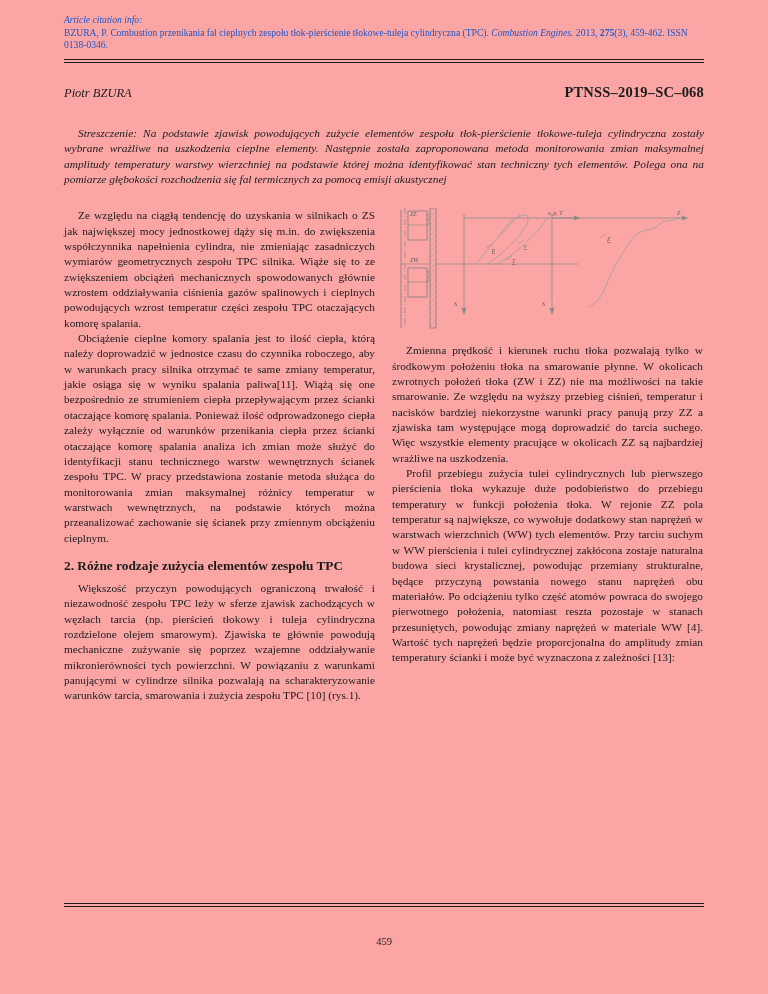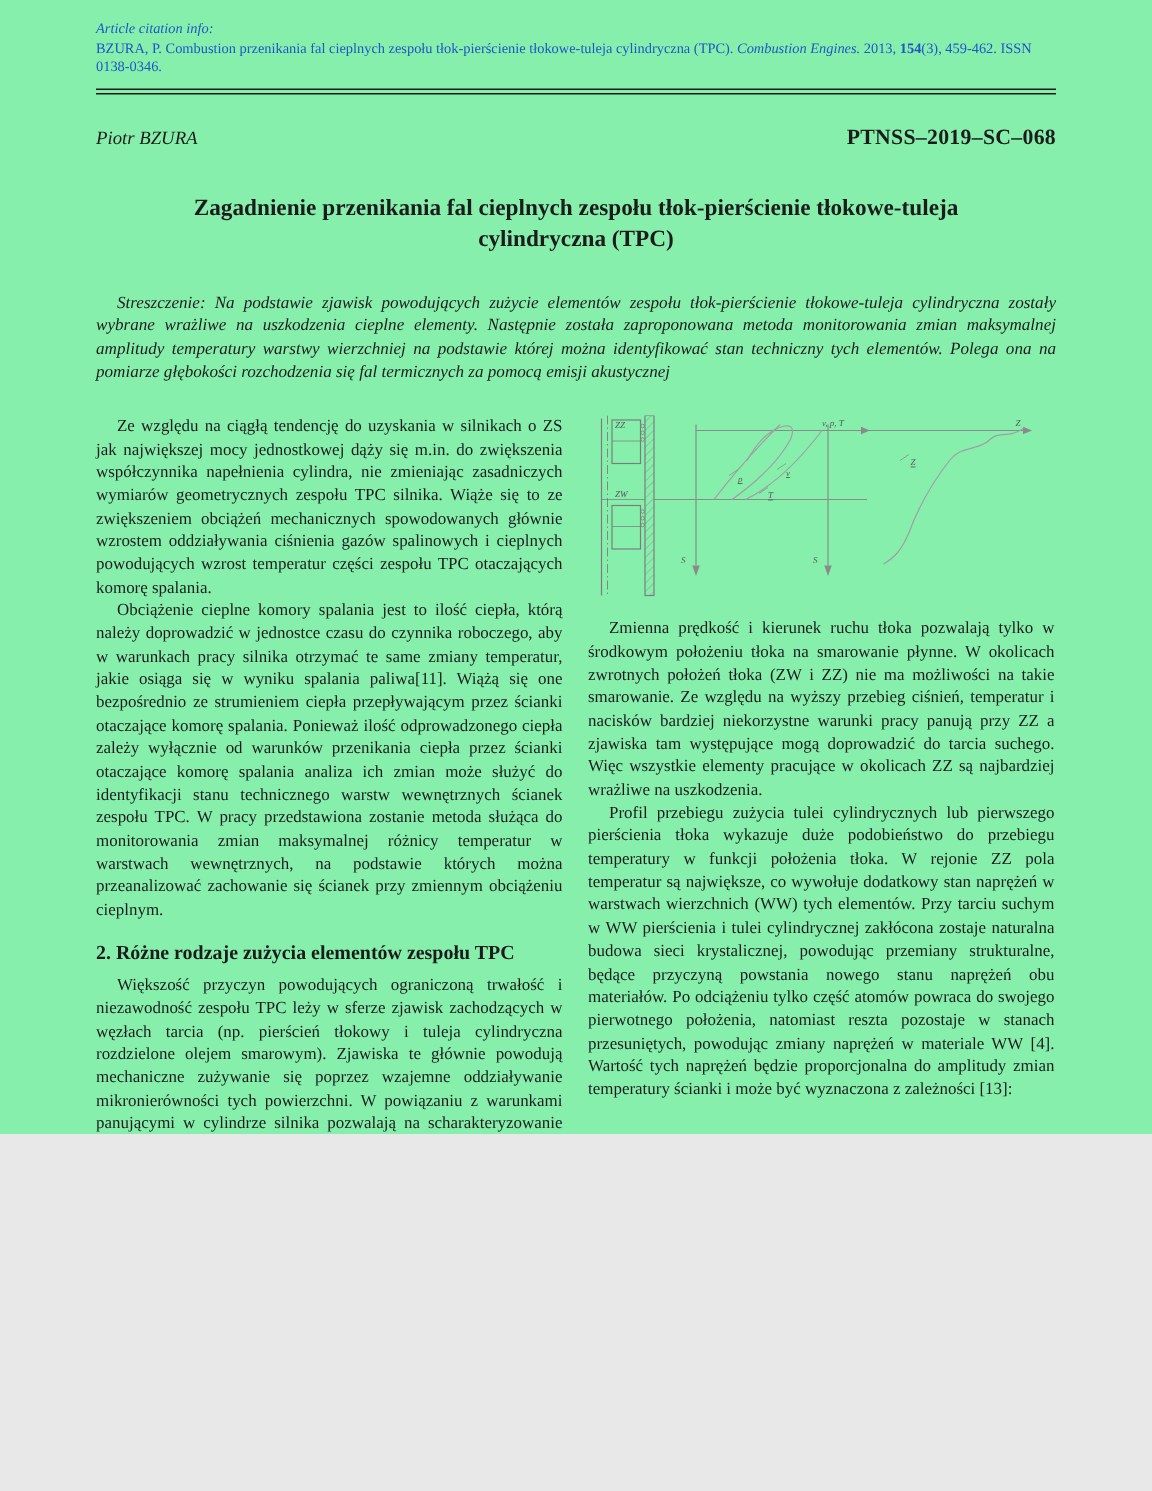--- a/index.html
+++ b/index.html
@@ -1,17 +1,17 @@
 <!DOCTYPE html>
 <html><head>
 <meta charset="utf-8">
 <style>
   html,body{margin:0;padding:0;background:#e8e8e8;}
   .page{
-    position:relative;width:768px;height:756px;margin:0 auto;background:#86efac;
+    position:relative;width:768px;height:994px;margin:0 auto;background:#fca5a5;
     font-family:"Liberation Serif","DejaVu Serif",serif;color:#1c1c1c;overflow:hidden;
   }
   .content{position:absolute;left:64px;top:14px;width:640px;}
   
   .citation{font-size:9.6px;line-height:12.6px;color:#1e57c8;}
   .citation .cit-label{font-style:italic;display:block;}
   .citation .cit-journal{font-style:italic;}
   .citation .cit-volume{font-weight:bold;}
   .double-rule{height:2.4px;border-top:1.7px solid #1c1c1c;border-bottom:1.7px solid #1c1c1c;margin-top:7px;}
   
@@ -42,31 +42,30 @@
   .figtext{font-family:"Liberation Serif","DejaVu Serif",serif;}
 </style>
 </head>
 <body>
 
 <div class="page">
   <div class="content">
 
     <div class="citation">
       <span class="cit-label">Article citation info:</span>
-      <span><span>BZURA, P. Combustion przenikania fal cieplnych zespołu tłok-pierścienie tłokowe-tuleja cylindryczna (TPC). </span><span class="cit-journal">Combustion Engines.</span><span> 2013, </span><span class="cit-volume">154</span><span>(3), 459-462. ISSN 0138-0346.</span></span>
+      <span><span>BZURA, P. Combustion przenikania fal cieplnych zespołu tłok-pierścienie tłokowe-tuleja cylindryczna (TPC). </span><span class="cit-journal">Combustion Engines.</span><span> 2013, </span><span class="cit-volume">275</span><span>(3), 459-462. ISSN 0138-0346.</span></span>
     </div>
 
     <div class="double-rule"></div>
 
     <div class="author-row">
       <span class="author-name">Piotr BZURA</span>
       <span class="paper-id">PTNSS–2019–SC–068</span>
     </div>
 
-    <div class="paper-title">Zagadnienie przenikania fal cieplnych zespołu tłok-pierścienie tłokowe-tuleja cylindryczna (TPC)</div>
 
     <div class="abstract"><span>Streszczenie:</span><span> Na podstawie zjawisk powodujących zużycie elementów zespołu tłok-pierścienie tłokowe-tuleja cylindryczna zostały wybrane wrażliwe na uszkodzenia cieplne elementy. Następnie została zaproponowana metoda monitorowania zmian maksymalnej amplitudy temperatury warstwy wierzchniej na podstawie której można identyfikować stan techniczny tych elementów. Polega ona na pomiarze głębokości rozchodzenia się fal termicznych za pomocą emisji akustycznej</span></div>
 
 
     <div class="columns">
 
       <div class="col">
         <p>Ze względu na ciągłą tendencję do uzyskania w silnikach o ZS jak największej mocy jednostkowej dąży się m.in. do zwiększenia współczynnika napełnienia cylindra, nie zmieniając zasadniczych wymiarów geometrycznych zespołu TPC silnika. Wiąże się to ze zwiększeniem obciążeń mechanicznych spowodowanych głównie wzrostem oddziaływania ciśnienia gazów spalinowych i cieplnych powodujących wzrost temperatur części zespołu TPC otaczających komorę spalania.</p>
         <p>Obciążenie cieplne komory spalania jest to ilość ciepła, którą należy doprowadzić w jednostce czasu do czynnika roboczego, aby w warunkach pracy silnika otrzymać te same zmiany temperatur, jakie osiąga się w wyniku spalania paliwa[11]. Wiążą się one bezpośrednio ze strumieniem ciepła przepływającym przez ścianki otaczające komorę spalania. Ponieważ ilość odprowadzonego ciepła zależy wyłącznie od warunków przenikania ciepła przez ścianki otaczające komorę spalania analiza ich zmian może służyć do identyfikacji stanu technicznego warstw wewnętrznych ścianek zespołu TPC. W pracy przedstawiona zostanie metoda służąca do monitorowania zmian maksymalnej różnicy temperatur w warstwach wewnętrznych, na podstawie których można przeanalizować zachowanie się ścianek przy zmiennym obciążeniu cieplnym.</p>
         <div class="sec-heading second">2. Różne rodzaje zużycia elementów zespołu TPC</div>

